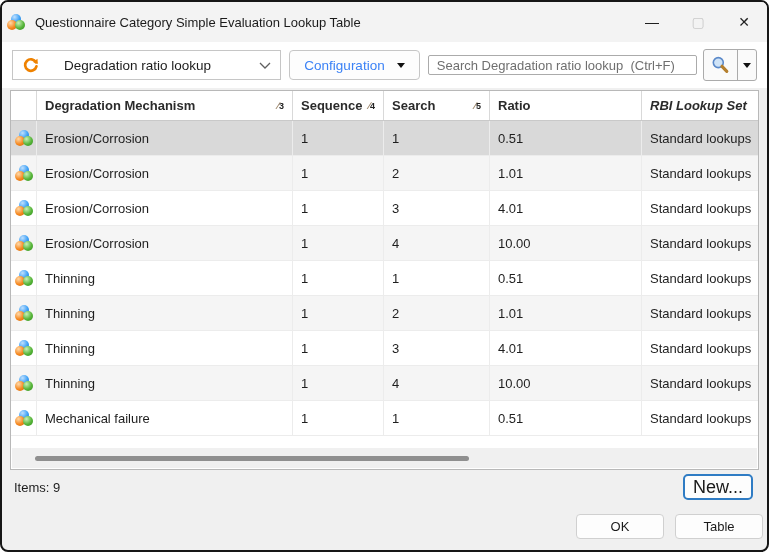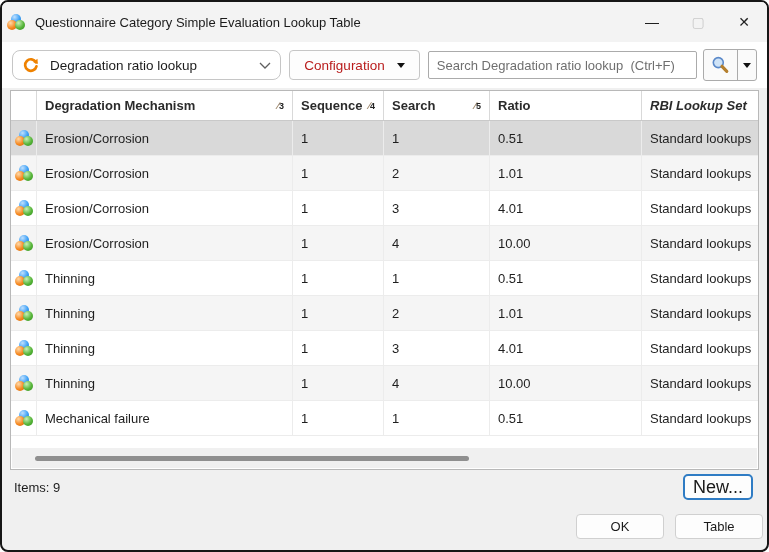--- a/index.html
+++ b/index.html
@@ -15,28 +15,28 @@
   .win-btn { width:46px; display:flex; align-items:center; justify-content:center; font-size:14px; color:#1f1f1f; cursor:default; }
   .win-btn.max { color:#c9c9c9; }
   
   .sphere-icon { position:relative; width:18px; height:17px; flex-shrink:0; }
   .sphere { position:absolute; width:10px; height:10px; border-radius:50%; }
   .sphere.blue   { left:4px; top:0;  background:radial-gradient(circle at 35% 30%, #bfe0ff, #3da0f5 55%, #1272c9); }
   .sphere.orange { left:0;   top:6px; background:radial-gradient(circle at 35% 30%, #ffd9a8, #f5871f 55%, #cc6a08); }
   .sphere.green  { left:8px; top:6px; background:radial-gradient(circle at 35% 30%, #c9f0b8, #57b53a 55%, #2f8c1a); }
   
   .toolbar { height:46px; background:#fff; display:flex; align-items:center; padding:0 10px; }
-  .entity-dd { width:272px; height:30px; border:1px solid #c6c6c6; border-radius:8px; background:#fff;
-    display:flex; align-items:center; padding:0 9px; gap:11px; box-sizing:border-box; }
+  .entity-dd { width:272px; height:30px; border:1px solid #c6c6c6; border-radius:0; background:#fff;
+    display:flex; align-items:center; padding:0 9px; gap:25px; box-sizing:border-box; }
   .entity-label { font-size:13.5px; color:#1c1c1c; white-space:nowrap; }
   .dd-chevron { margin-left:auto; display:flex; }
   .config-btn { width:132px; height:30px; margin-left:8px; border:1px solid #c6c6c6; border-radius:4px; background:#fdfdfd;
-    display:flex; align-items:center; justify-content:center; gap:12px; font-size:13.5px; color:#b91c1c; box-sizing:border-box; }
+    display:flex; align-items:center; justify-content:center; gap:12px; font-size:13.5px; color:#3b82f6; box-sizing:border-box; }
   .tri-down { width:0; height:0; border-left:4px solid transparent; border-right:4px solid transparent; border-top:5px solid #111; }
-  .search-input { width:272px; height:28px; margin-left:8px; border:1px solid #ababab; border-radius:2px;
+  .search-input { width:272px; height:20px; margin-left:8px; border:1px solid #ababab; border-radius:2px;
     font-size:13px; padding:0 8px; box-sizing:border-box; color:#333; font-family:"Liberation Sans",sans-serif; outline:none; }
   .search-input::placeholder { color:#6f6f6f; }
   .search-split { height:32px; margin-left:6px; border:1px solid #ababab; border-radius:3px; background:#fafafa;
     display:flex; align-items:stretch; box-sizing:border-box; }
   .search-btn { width:33px; display:flex; align-items:center; justify-content:center; border-right:1px solid #ababab; }
   .search-dd { width:18px; display:flex; align-items:center; justify-content:center; }
   
   .table-wrap { margin:2px 8px 0; height:380px; background:#fff; border:1px solid #b8b8b8;
     box-sizing:border-box; display:flex; flex-direction:column; position:relative; overflow:hidden; }
   .thead { display:flex; height:29px; border-bottom:1px solid #c9c9c9; background:#fff; flex-shrink:0; }

